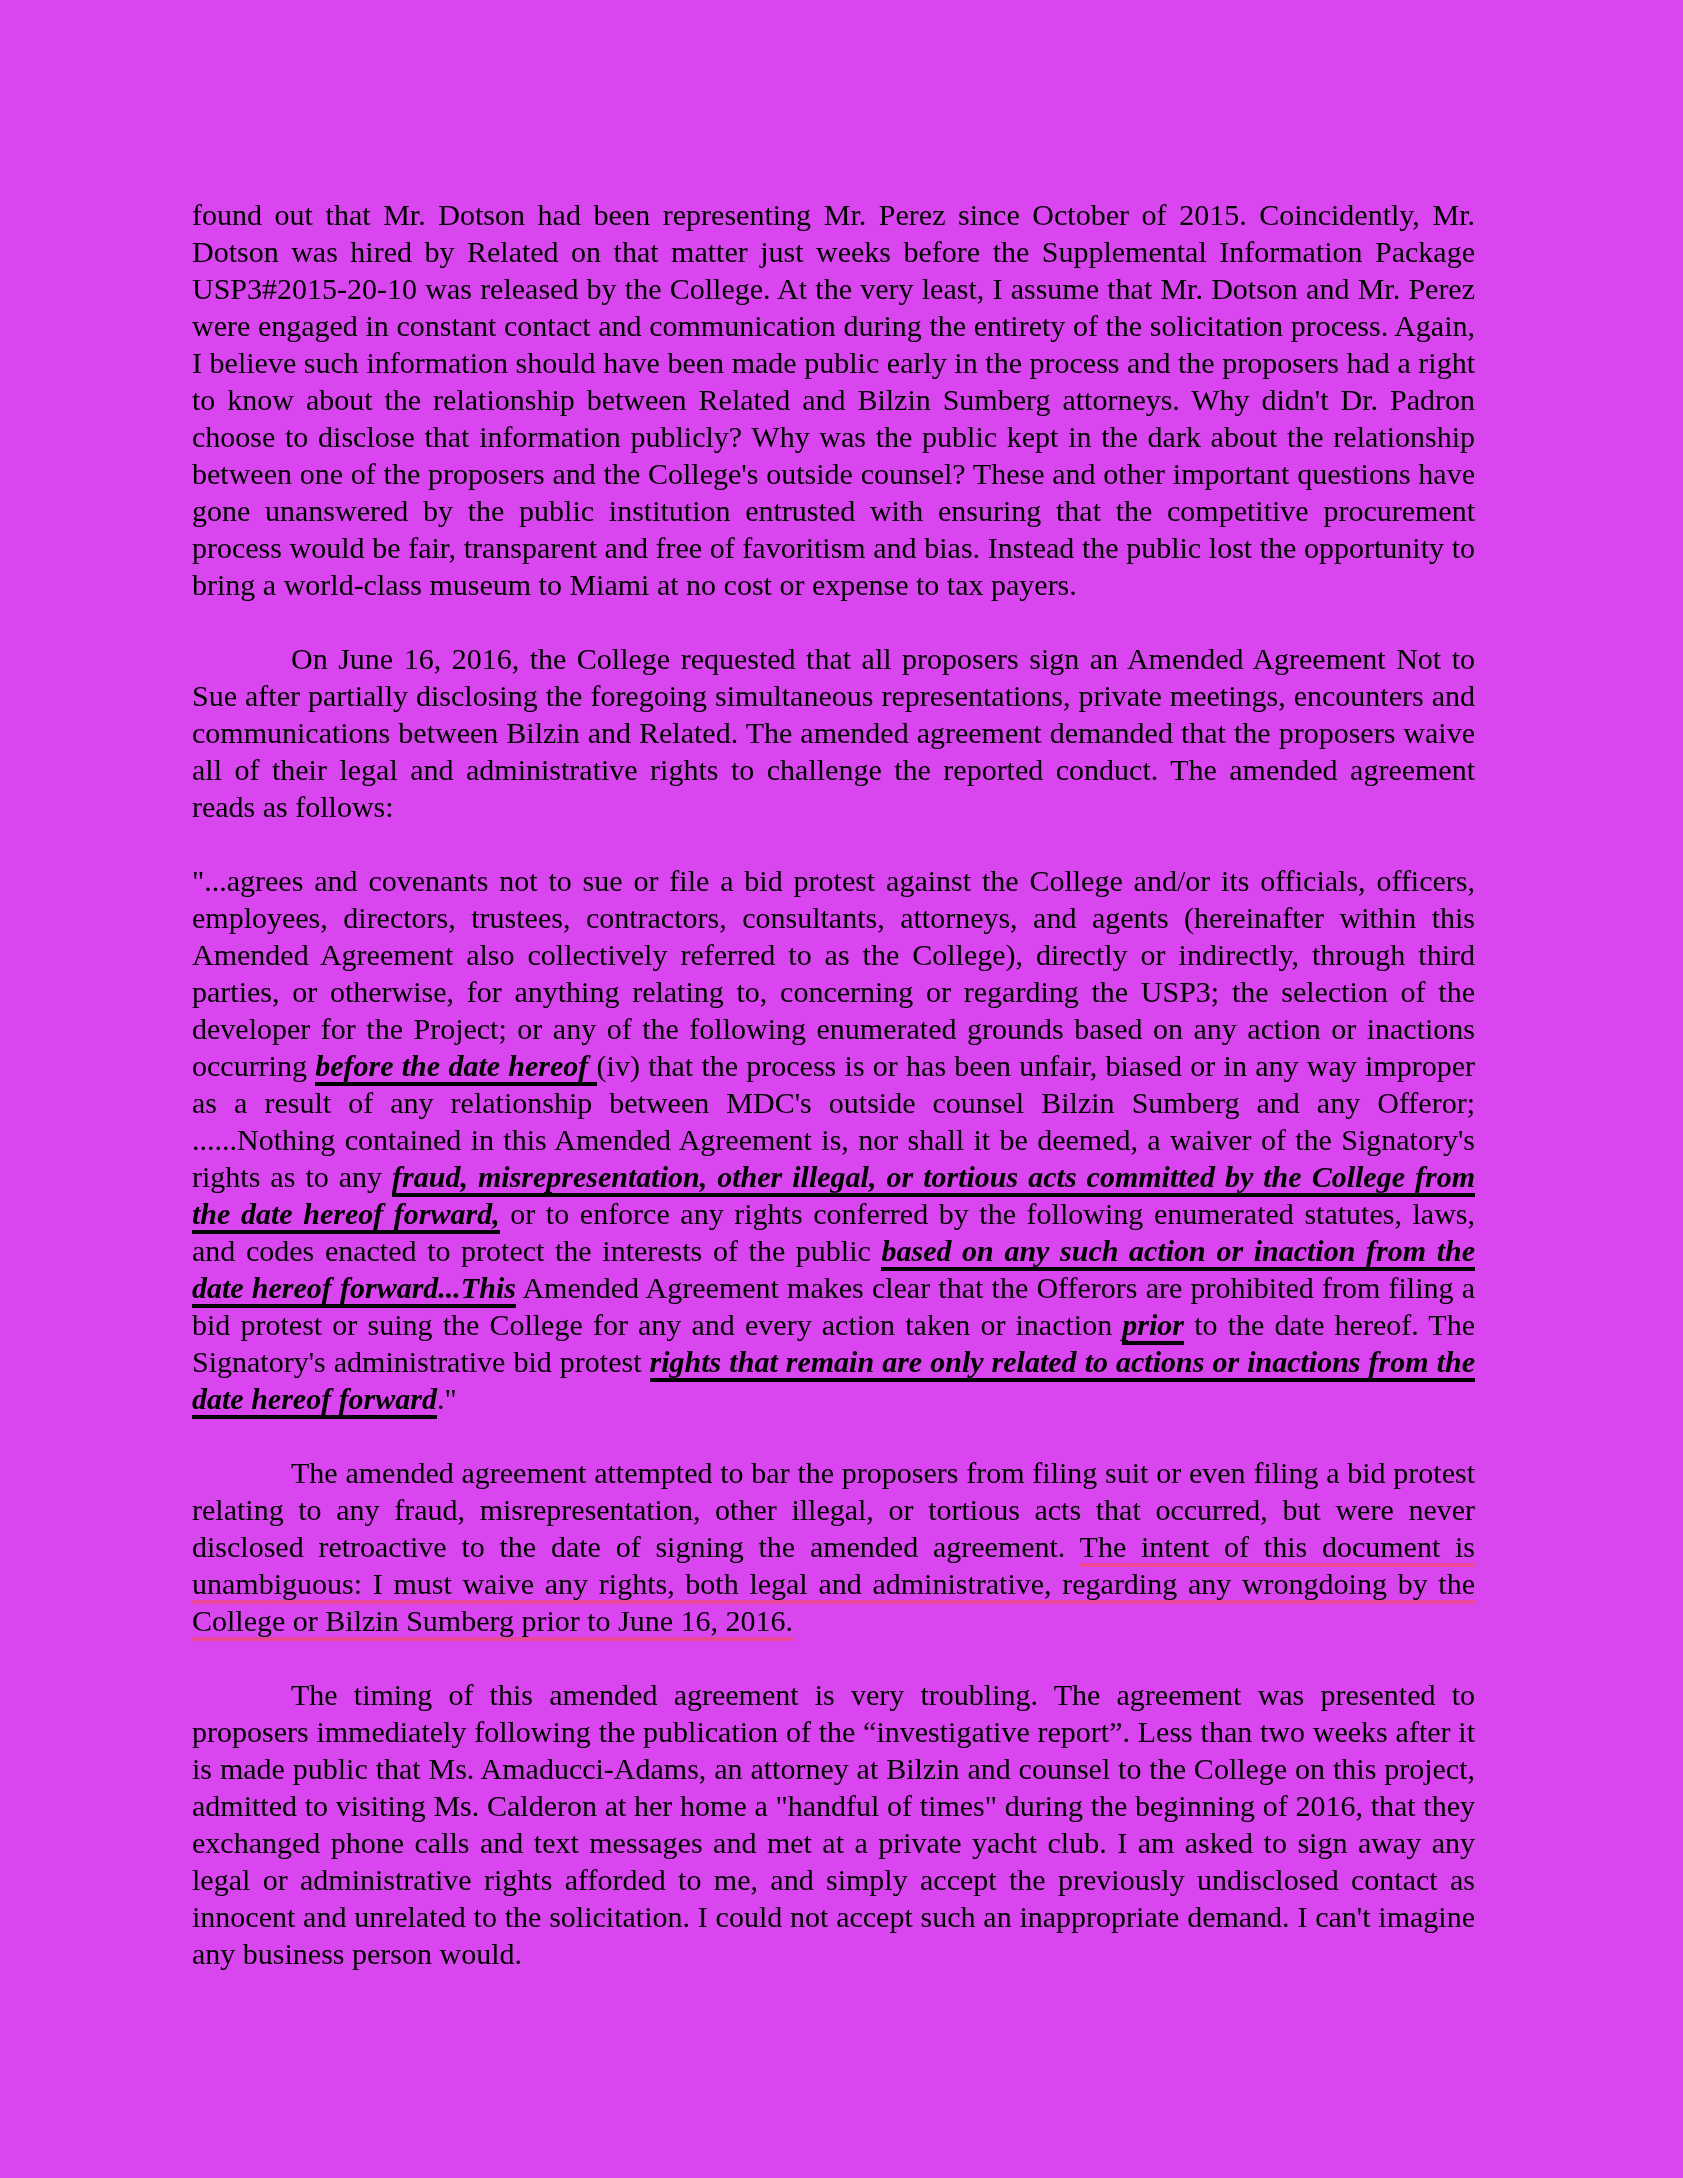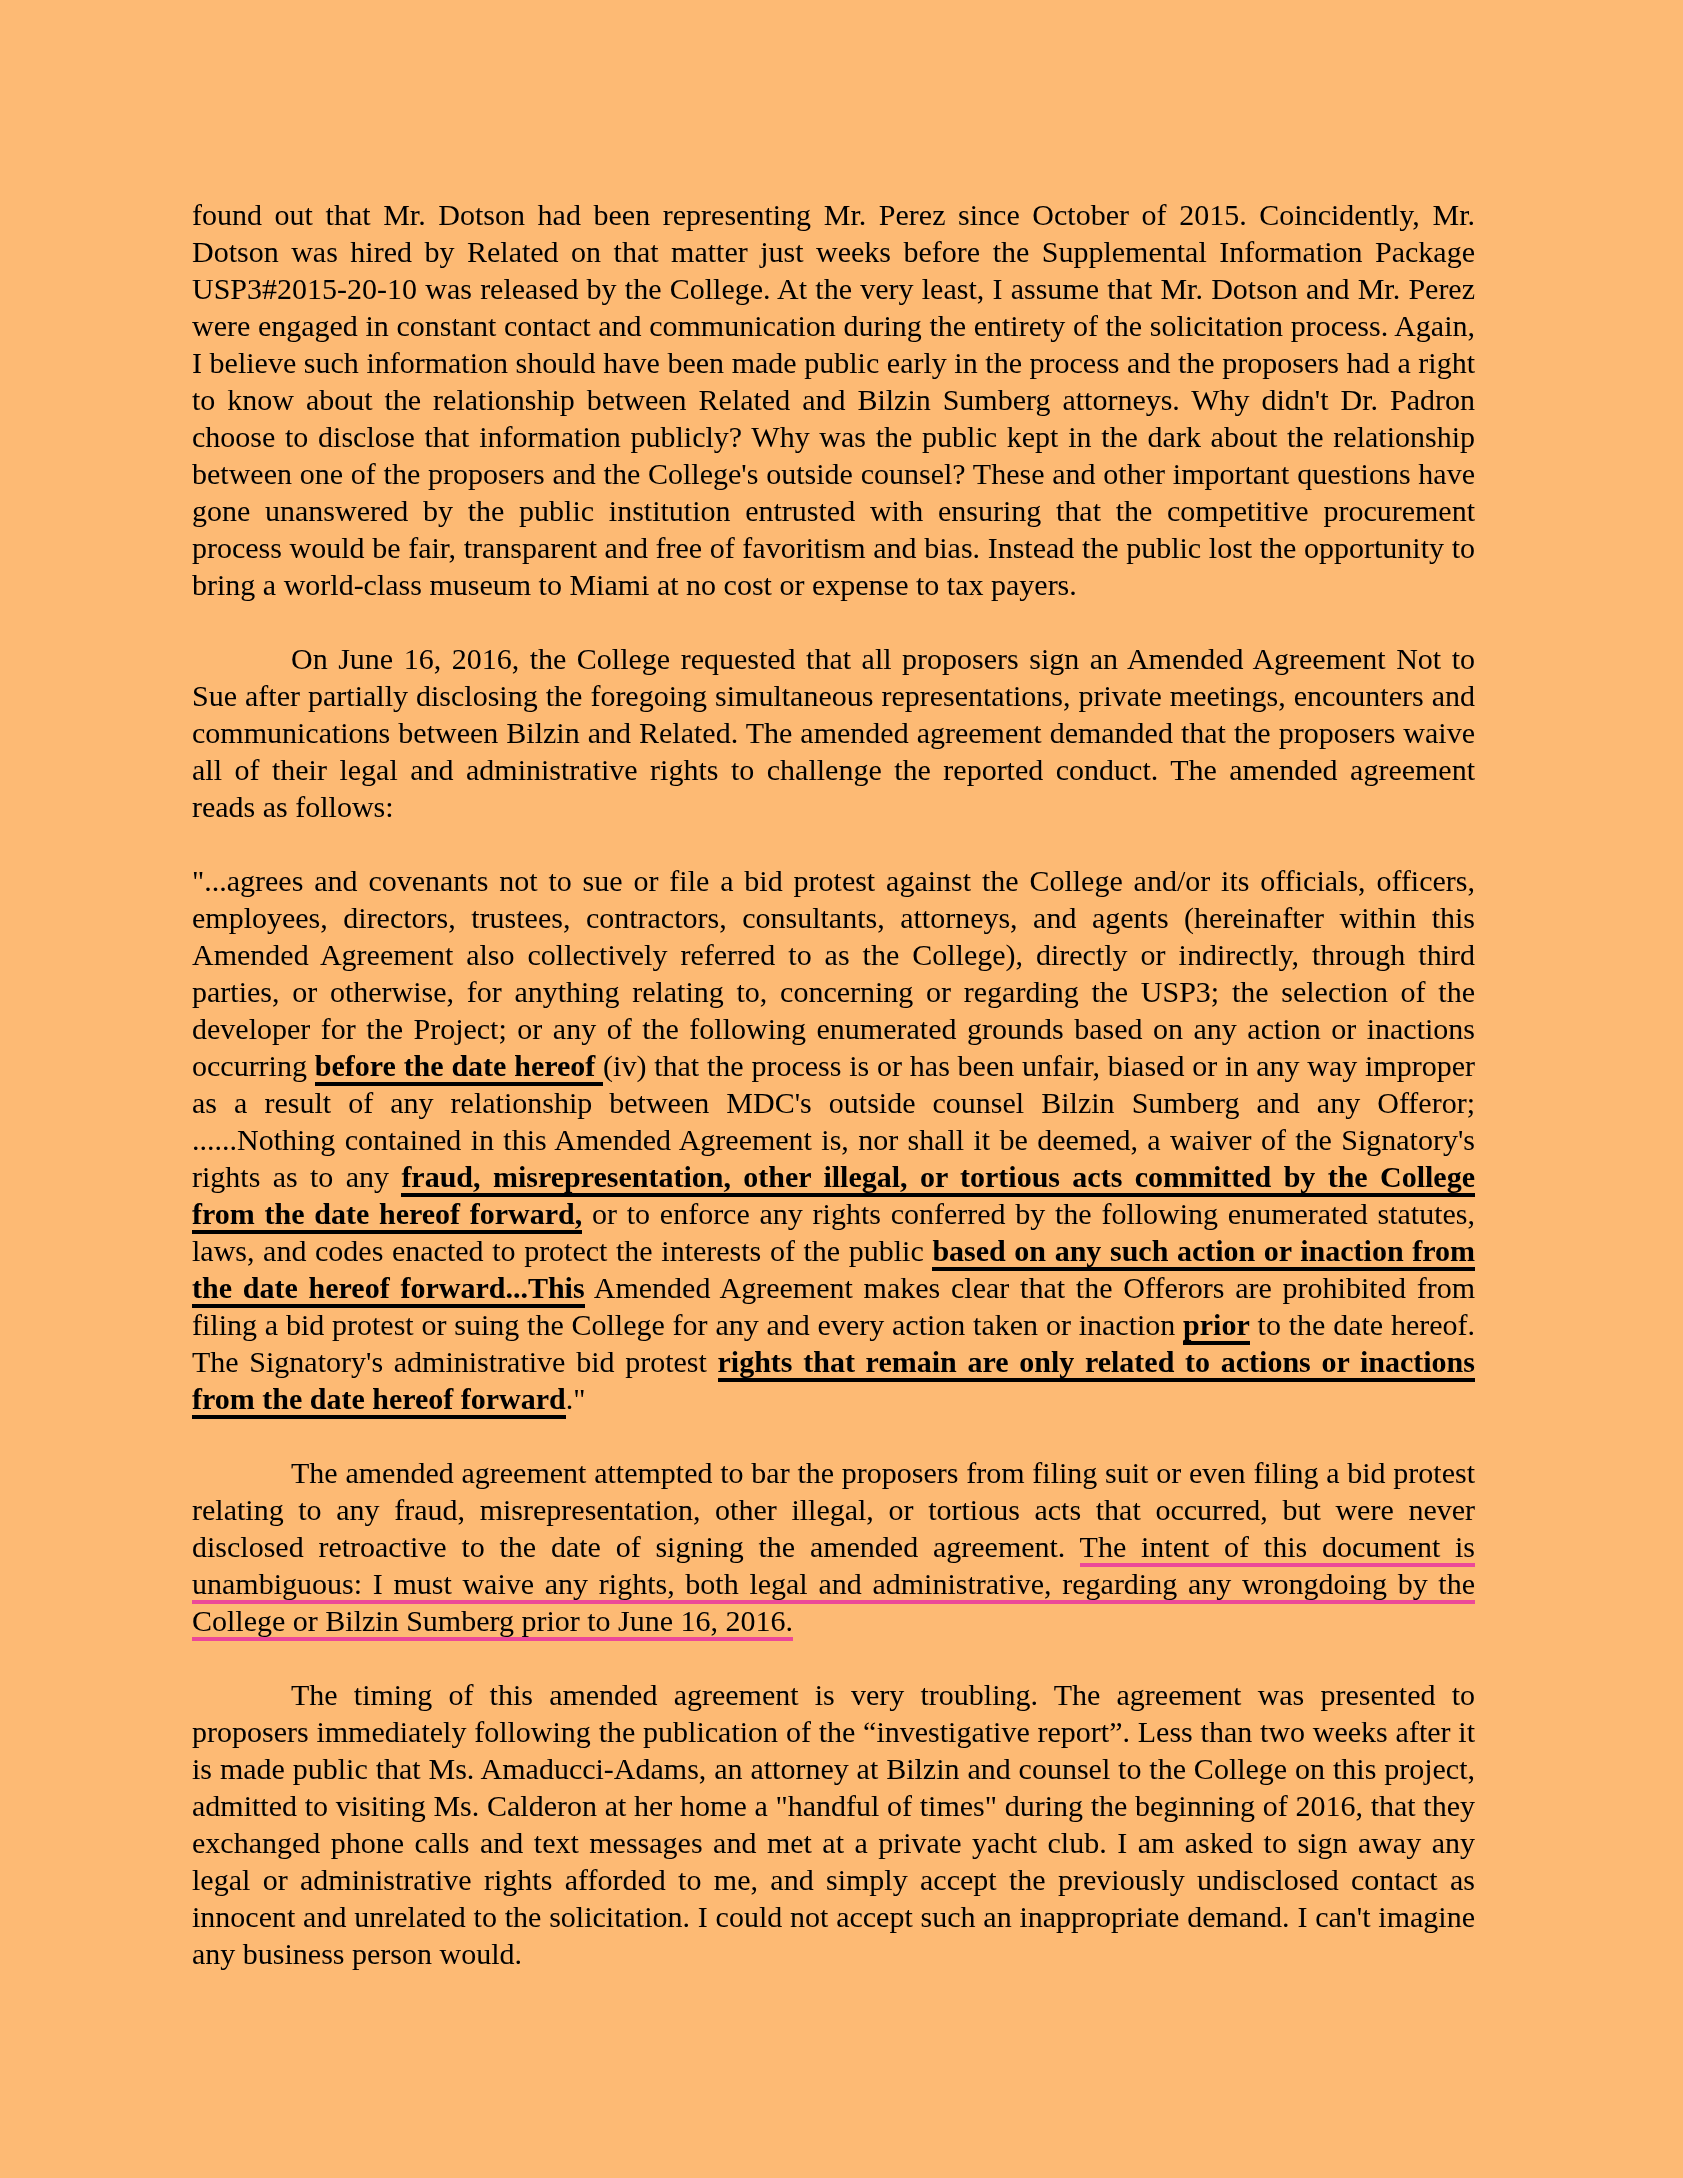--- a/index.html
+++ b/index.html
@@ -4,21 +4,21 @@
 <style>
   html, body {
     margin: 0;
     padding: 0;
     background: #ffffff;
   }
   .page {
     position: relative;
     width: 1683px;
     height: 2178px;
-    background: #fdba74;
+    background: #d946ef;
     overflow: hidden;
   }
   .text-block {
     position: absolute;
     left: 192px;
     top: 196px;
     width: 1283px;
     font-family: "Liberation Serif", "DejaVu Serif", serif;
     font-size: 30px;
     line-height: 37px;
@@ -34,20 +34,21 @@
   }
   .para.indent {
     text-indent: 99px;
   }
   .seg-plain {
     font-weight: normal;
     font-style: normal;
   }
   .seg-bold-italic-underline {
     font-weight: bold;
+    font-style: italic;
     border-bottom: 4px solid #000000;
   }
   .seg-bold-underline {
     font-weight: normal;
     font-style: normal;
     border-bottom: 4px solid #ec4899;
   }
 </style>
 </head>
 <body>

